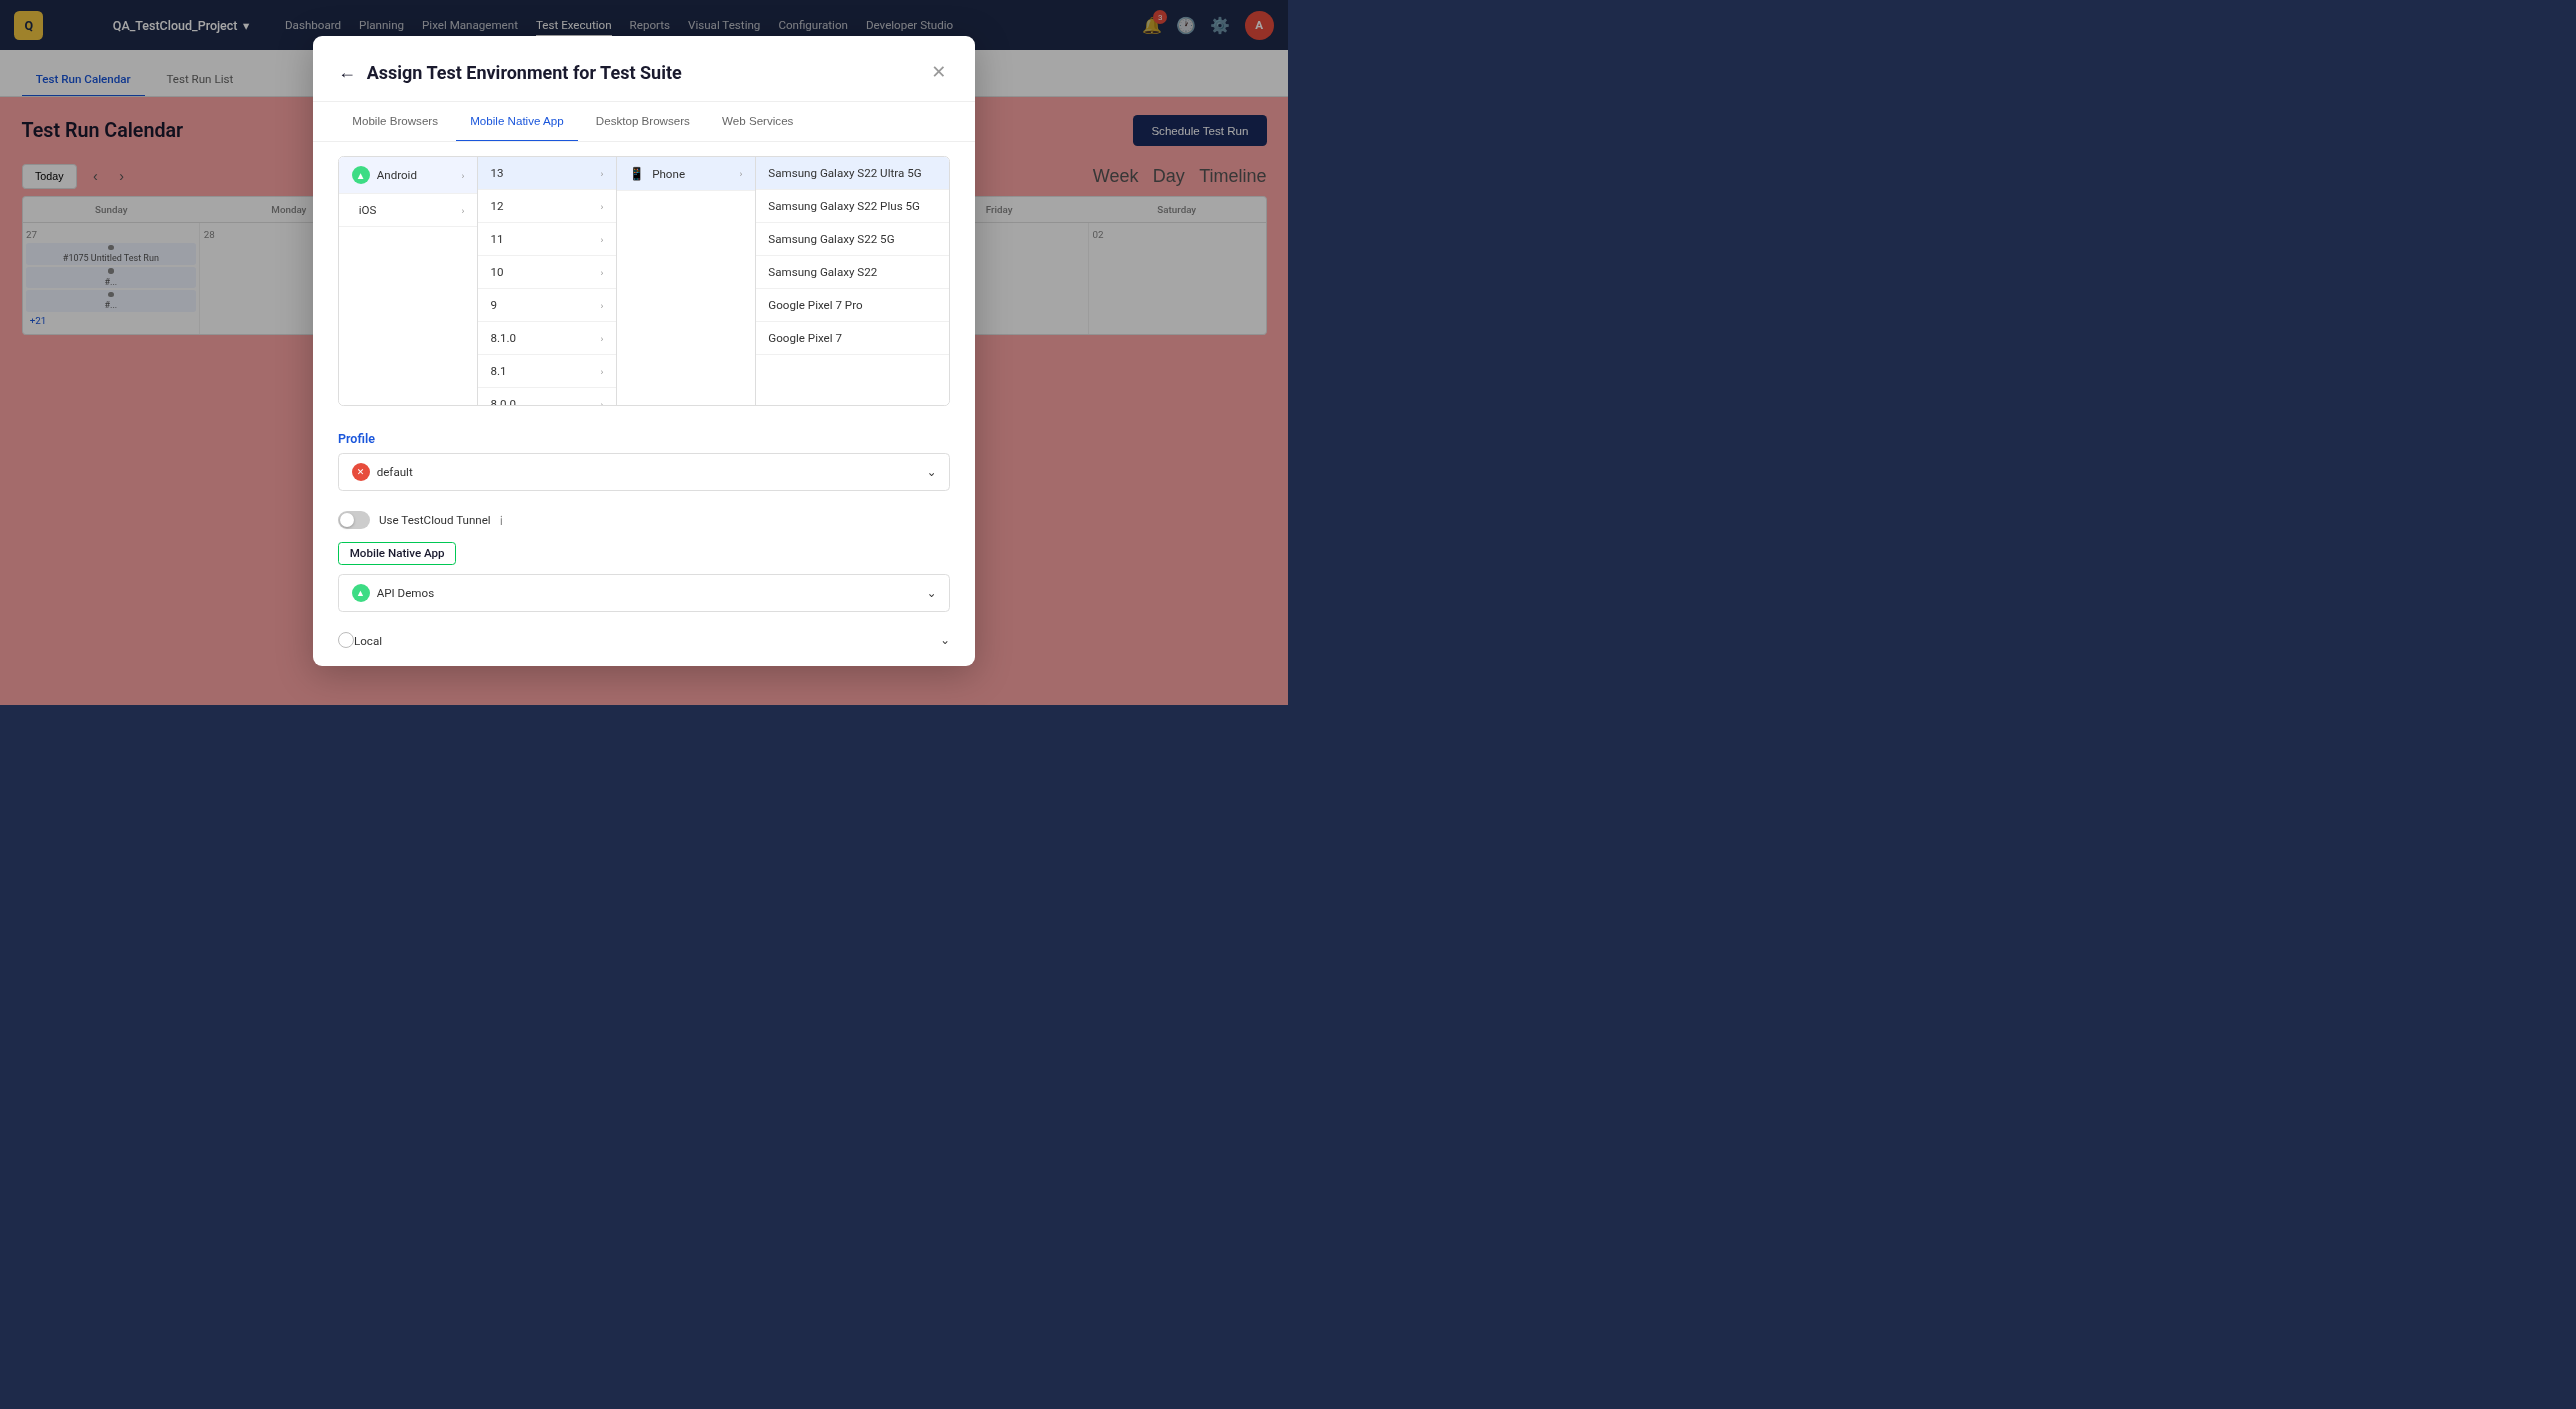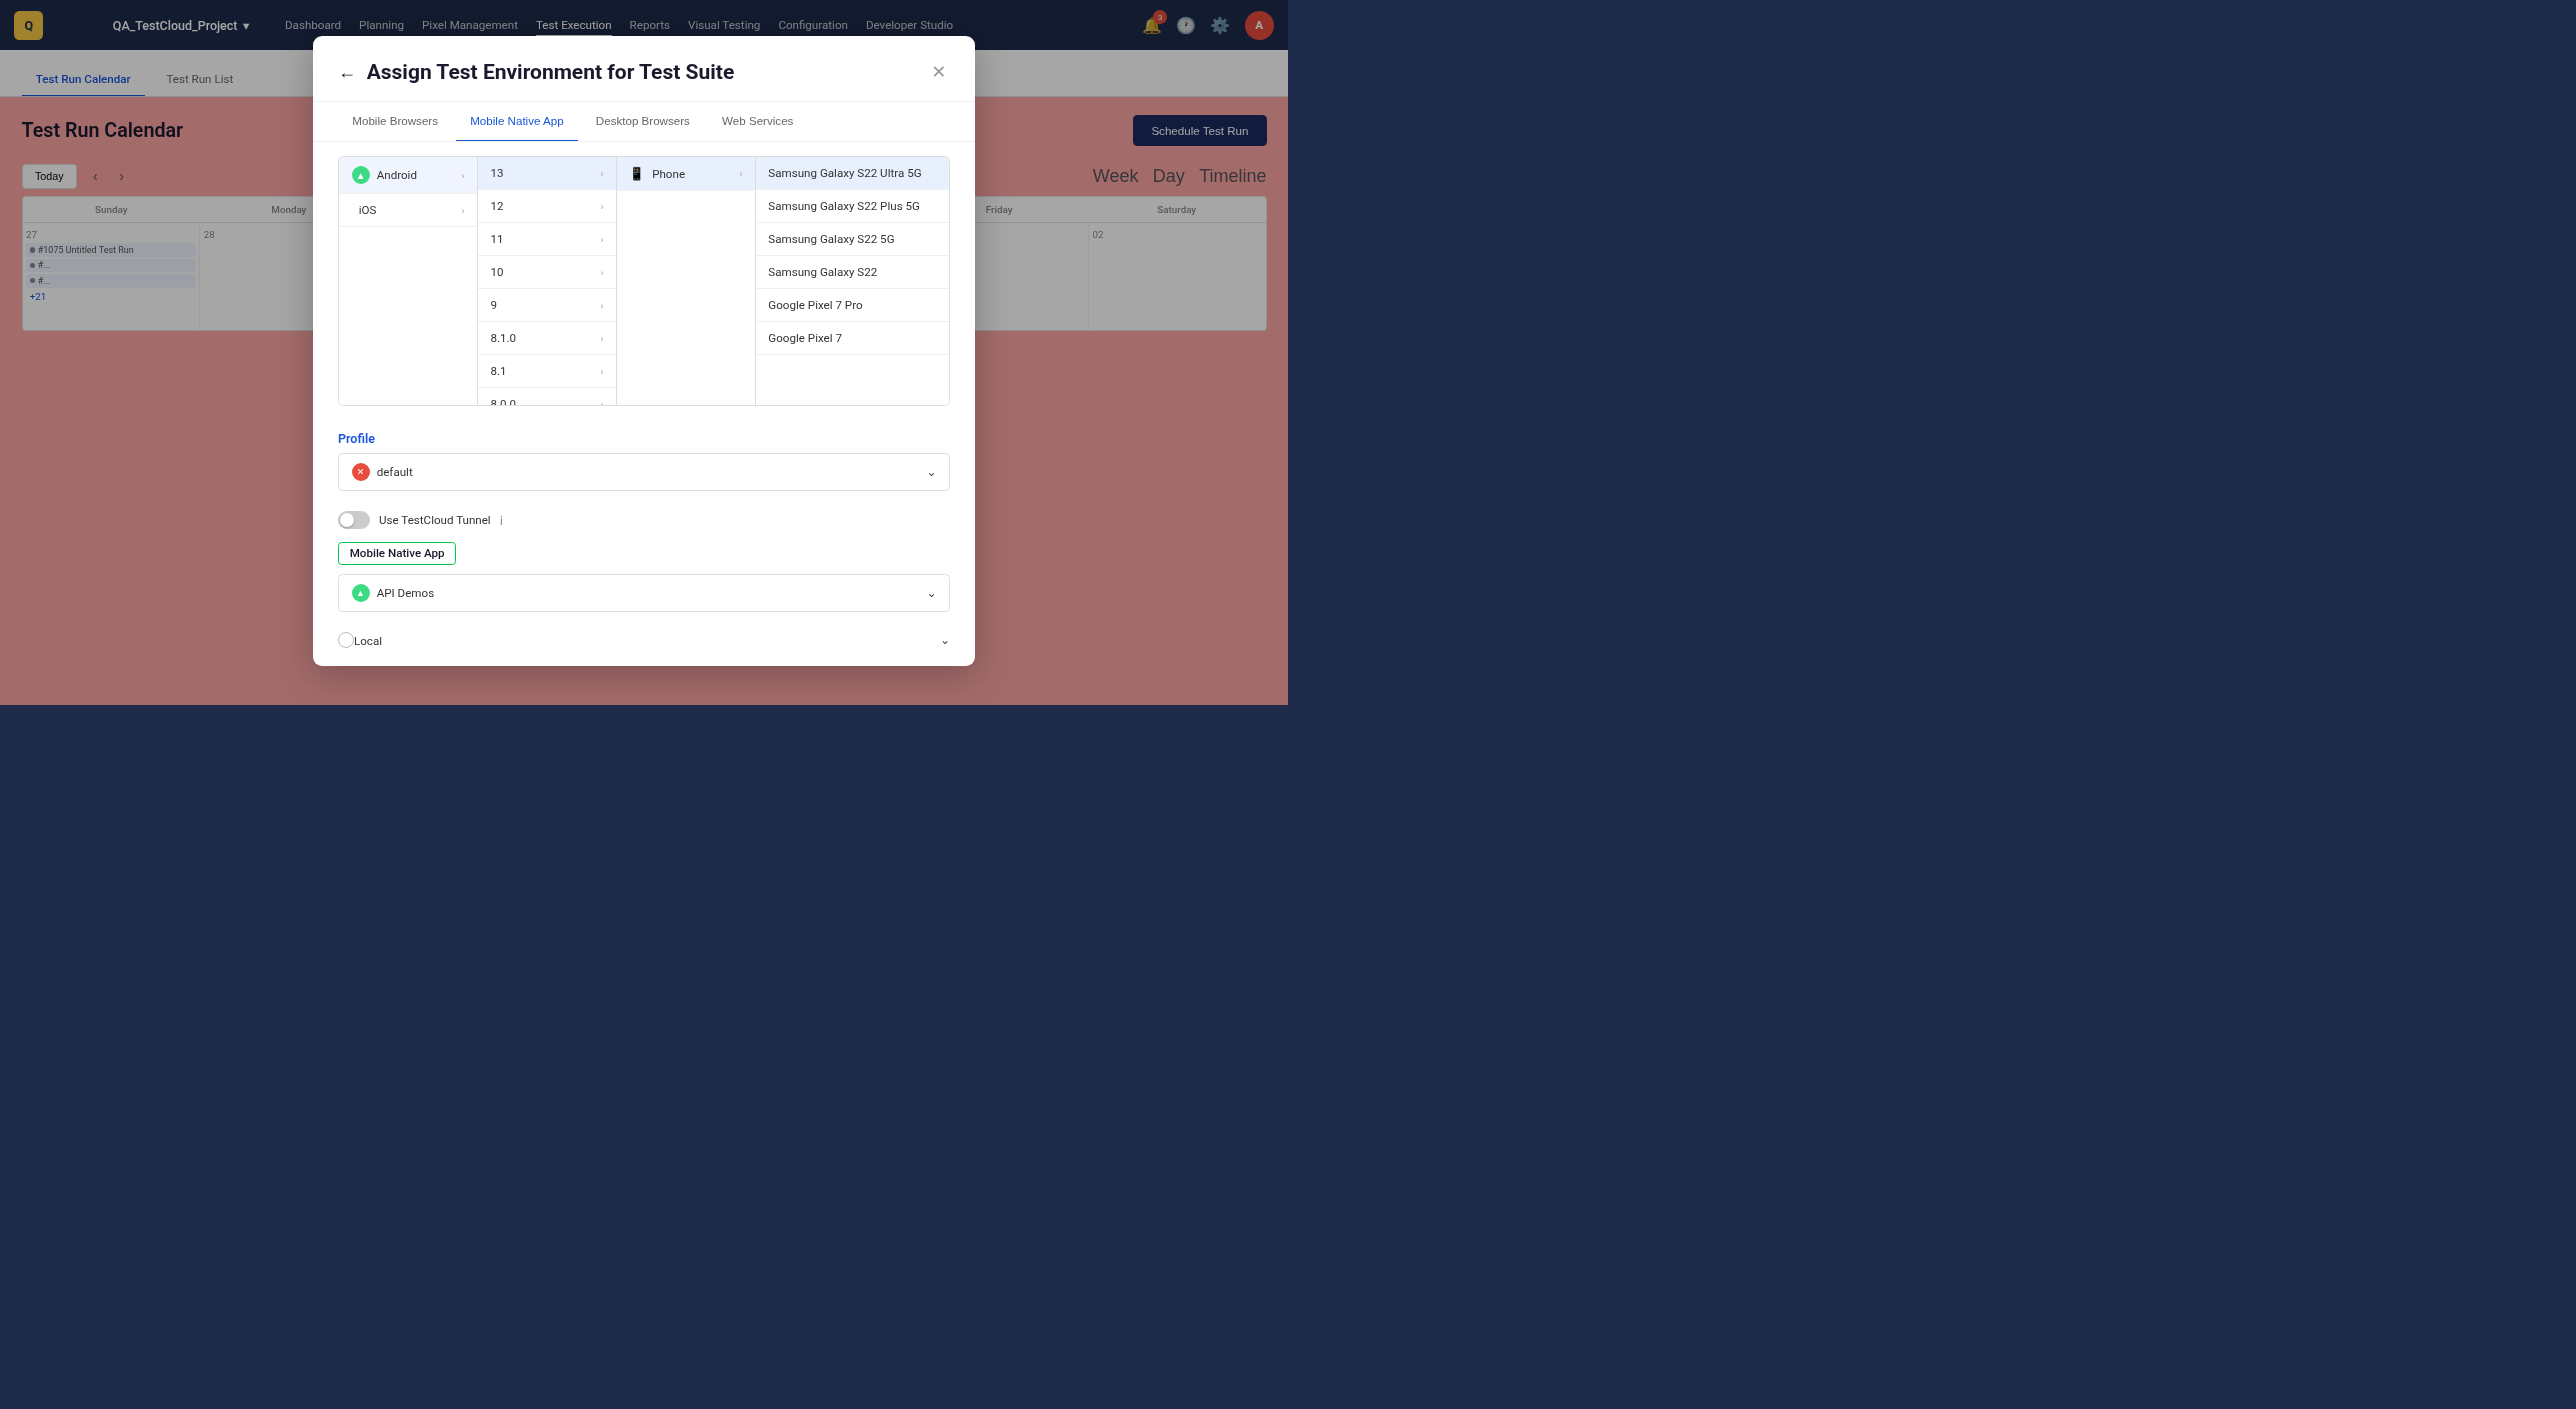--- a/index.html
+++ b/index.html
@@ -213,21 +213,21 @@
       border-bottom: 0.9px solid #eee;
     }
     .modal-back {
       font-size: 18px;
       color: #1a1a2e;
       cursor: pointer;
       margin-right: 10.7px;
       text-decoration: none;
     }
     .modal-title {
-      font-size: 21px;
+      font-size: 18px;
       font-weight: 700;
       color: #1a1a2e;
       flex: 1;
     }
     .modal-close {
       font-size: 18px;
       color: #999;
       cursor: pointer;
       background: none;
       border: none;
@@ -486,20 +486,21 @@
     .cal-event {
       font-size: 9px;
       color: #555;
       background: #f0f4ff;
       border-radius: 2.7px;
       padding: 1.8px 3.6px;
       margin-bottom: 1.8px;
       display: flex;
       align-items: center;
       gap: 2.7px;
+      flex-direction: column;
     }
     .cal-event-dot {
       width: 5.4px;
       height: 5.4px;
       border-radius: 50%;
       background: #888;
       flex-shrink: 0;
     }
   </style>
 </head>

